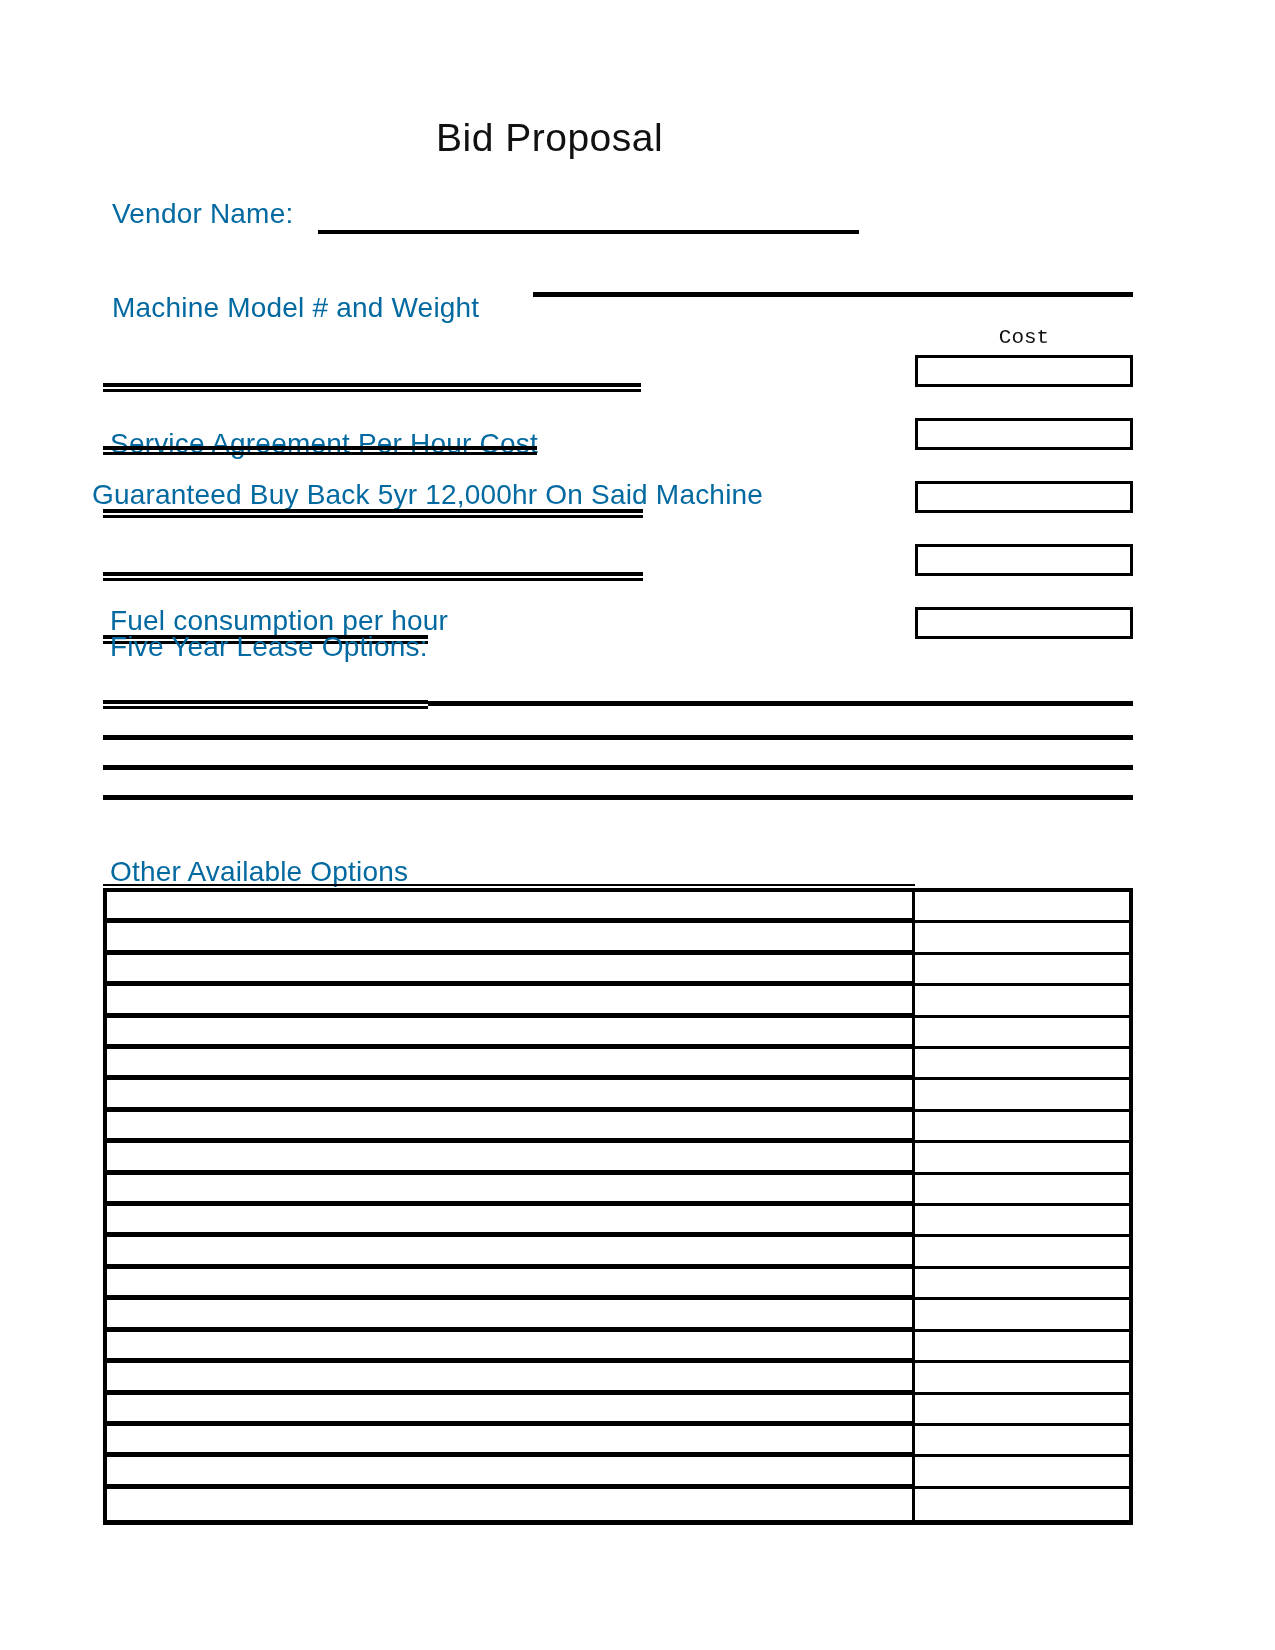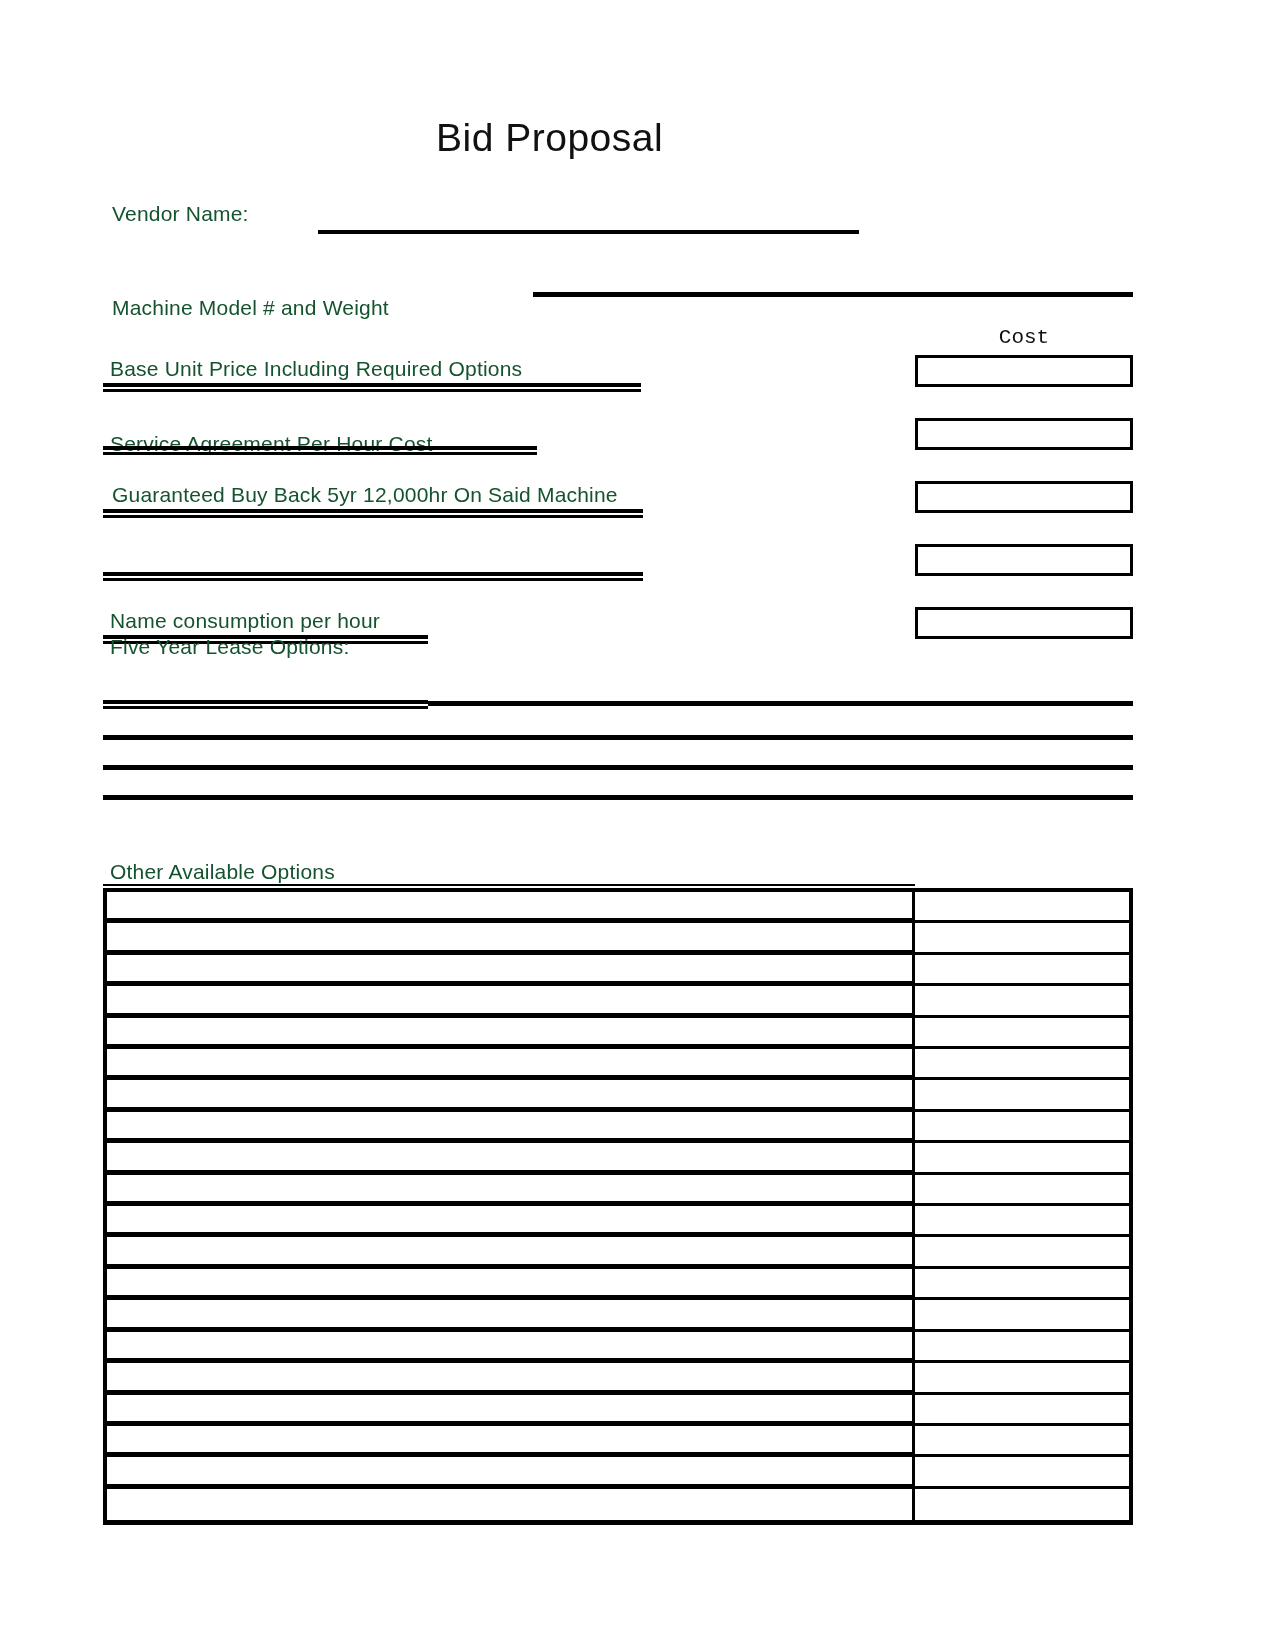--- a/index.html
+++ b/index.html
@@ -12,23 +12,23 @@
     overflow:hidden;
   }
   .abs{position:absolute;}
   .title{
     font-size:39px;
     letter-spacing:0.5px;
     color:#111;
     white-space:nowrap;
   }
   .label{
-    font-size:21px;
+    font-size:28px;
     letter-spacing:0.2px;
-    color:#14532d;
+    color:#0369a1;
     white-space:nowrap;
     line-height:24px;
   }
   .fill-line{background:#000;}
   .dbl-underline{
     height:9px;
     border-top:4px solid #000;
     border-bottom:3px solid #000;
     box-sizing:border-box;
   }
@@ -78,36 +78,35 @@
   <div class="abs title" style="left:436px;top:116px;">Bid Proposal</div>
 
   <div class="abs label" style="left:112px;top:202px;">Vendor Name:</div>
   <div class="abs fill-line" style="left:318px;top:230px;width:541px;height:4px;"></div>
 
   <div class="abs label" style="left:112px;top:264px;margin-top:32px;">Machine Model # and Weight</div>
   <div class="abs fill-line" style="left:533px;top:292px;width:600px;height:5px;"></div>
 
   <div class="abs cost-header" style="left:915px;top:326px;font-family:Liberation Mono, monospace;">Cost</div>
 
-  <div class="abs label" style="left:110px;top:357px;">Base Unit Price Including Required Options</div>
   <div class="abs dbl-underline" style="left:103px;top:383px;width:538px;"></div>
   <div class="abs cost-box" style="left:915px;top:355px;"></div>
 
   <div class="abs label" style="left:110px;top:420px;margin-top:12px;">Service Agreement Per Hour Cost</div>
   <div class="abs dbl-underline" style="left:103px;top:446px;width:434px;"></div>
   <div class="abs cost-box" style="left:915px;top:418px;"></div>
 
-  <div class="abs label" style="left:112px;top:483px;">Guaranteed Buy Back 5yr 12,000hr On Said Machine</div>
+  <div class="abs label" style="left:92px;top:483px;">Guaranteed Buy Back 5yr 12,000hr On Said Machine</div>
   <div class="abs dbl-underline" style="left:103px;top:509px;width:540px;"></div>
   <div class="abs cost-box" style="left:915px;top:481px;"></div>
 
   <div class="abs dbl-underline" style="left:103px;top:572px;width:540px;"></div>
   <div class="abs cost-box" style="left:915px;top:544px;"></div>
 
-  <div class="abs label" style="left:110px;top:609px;">Name consumption per hour</div>
+  <div class="abs label" style="left:110px;top:609px;">Fuel consumption per hour</div>
   <div class="abs dbl-underline" style="left:103px;top:635px;width:325px;"></div>
   <div class="abs cost-box" style="left:915px;top:607px;"></div>
 
   <div class="abs label" style="left:110px;top:635px;">Five Year Lease Options:</div>
   <div class="abs dbl-underline" style="left:103px;top:700px;width:325px;"></div>
   <div class="abs fill-line" style="left:428px;top:701px;width:705px;height:5px;"></div>
   <div class="abs fill-line" style="left:103px;top:735px;width:1030px;height:5px;"></div>
   <div class="abs fill-line" style="left:103px;top:765px;width:1030px;height:5px;"></div>
   <div class="abs fill-line" style="left:103px;top:795px;width:1030px;height:5px;"></div>
 

